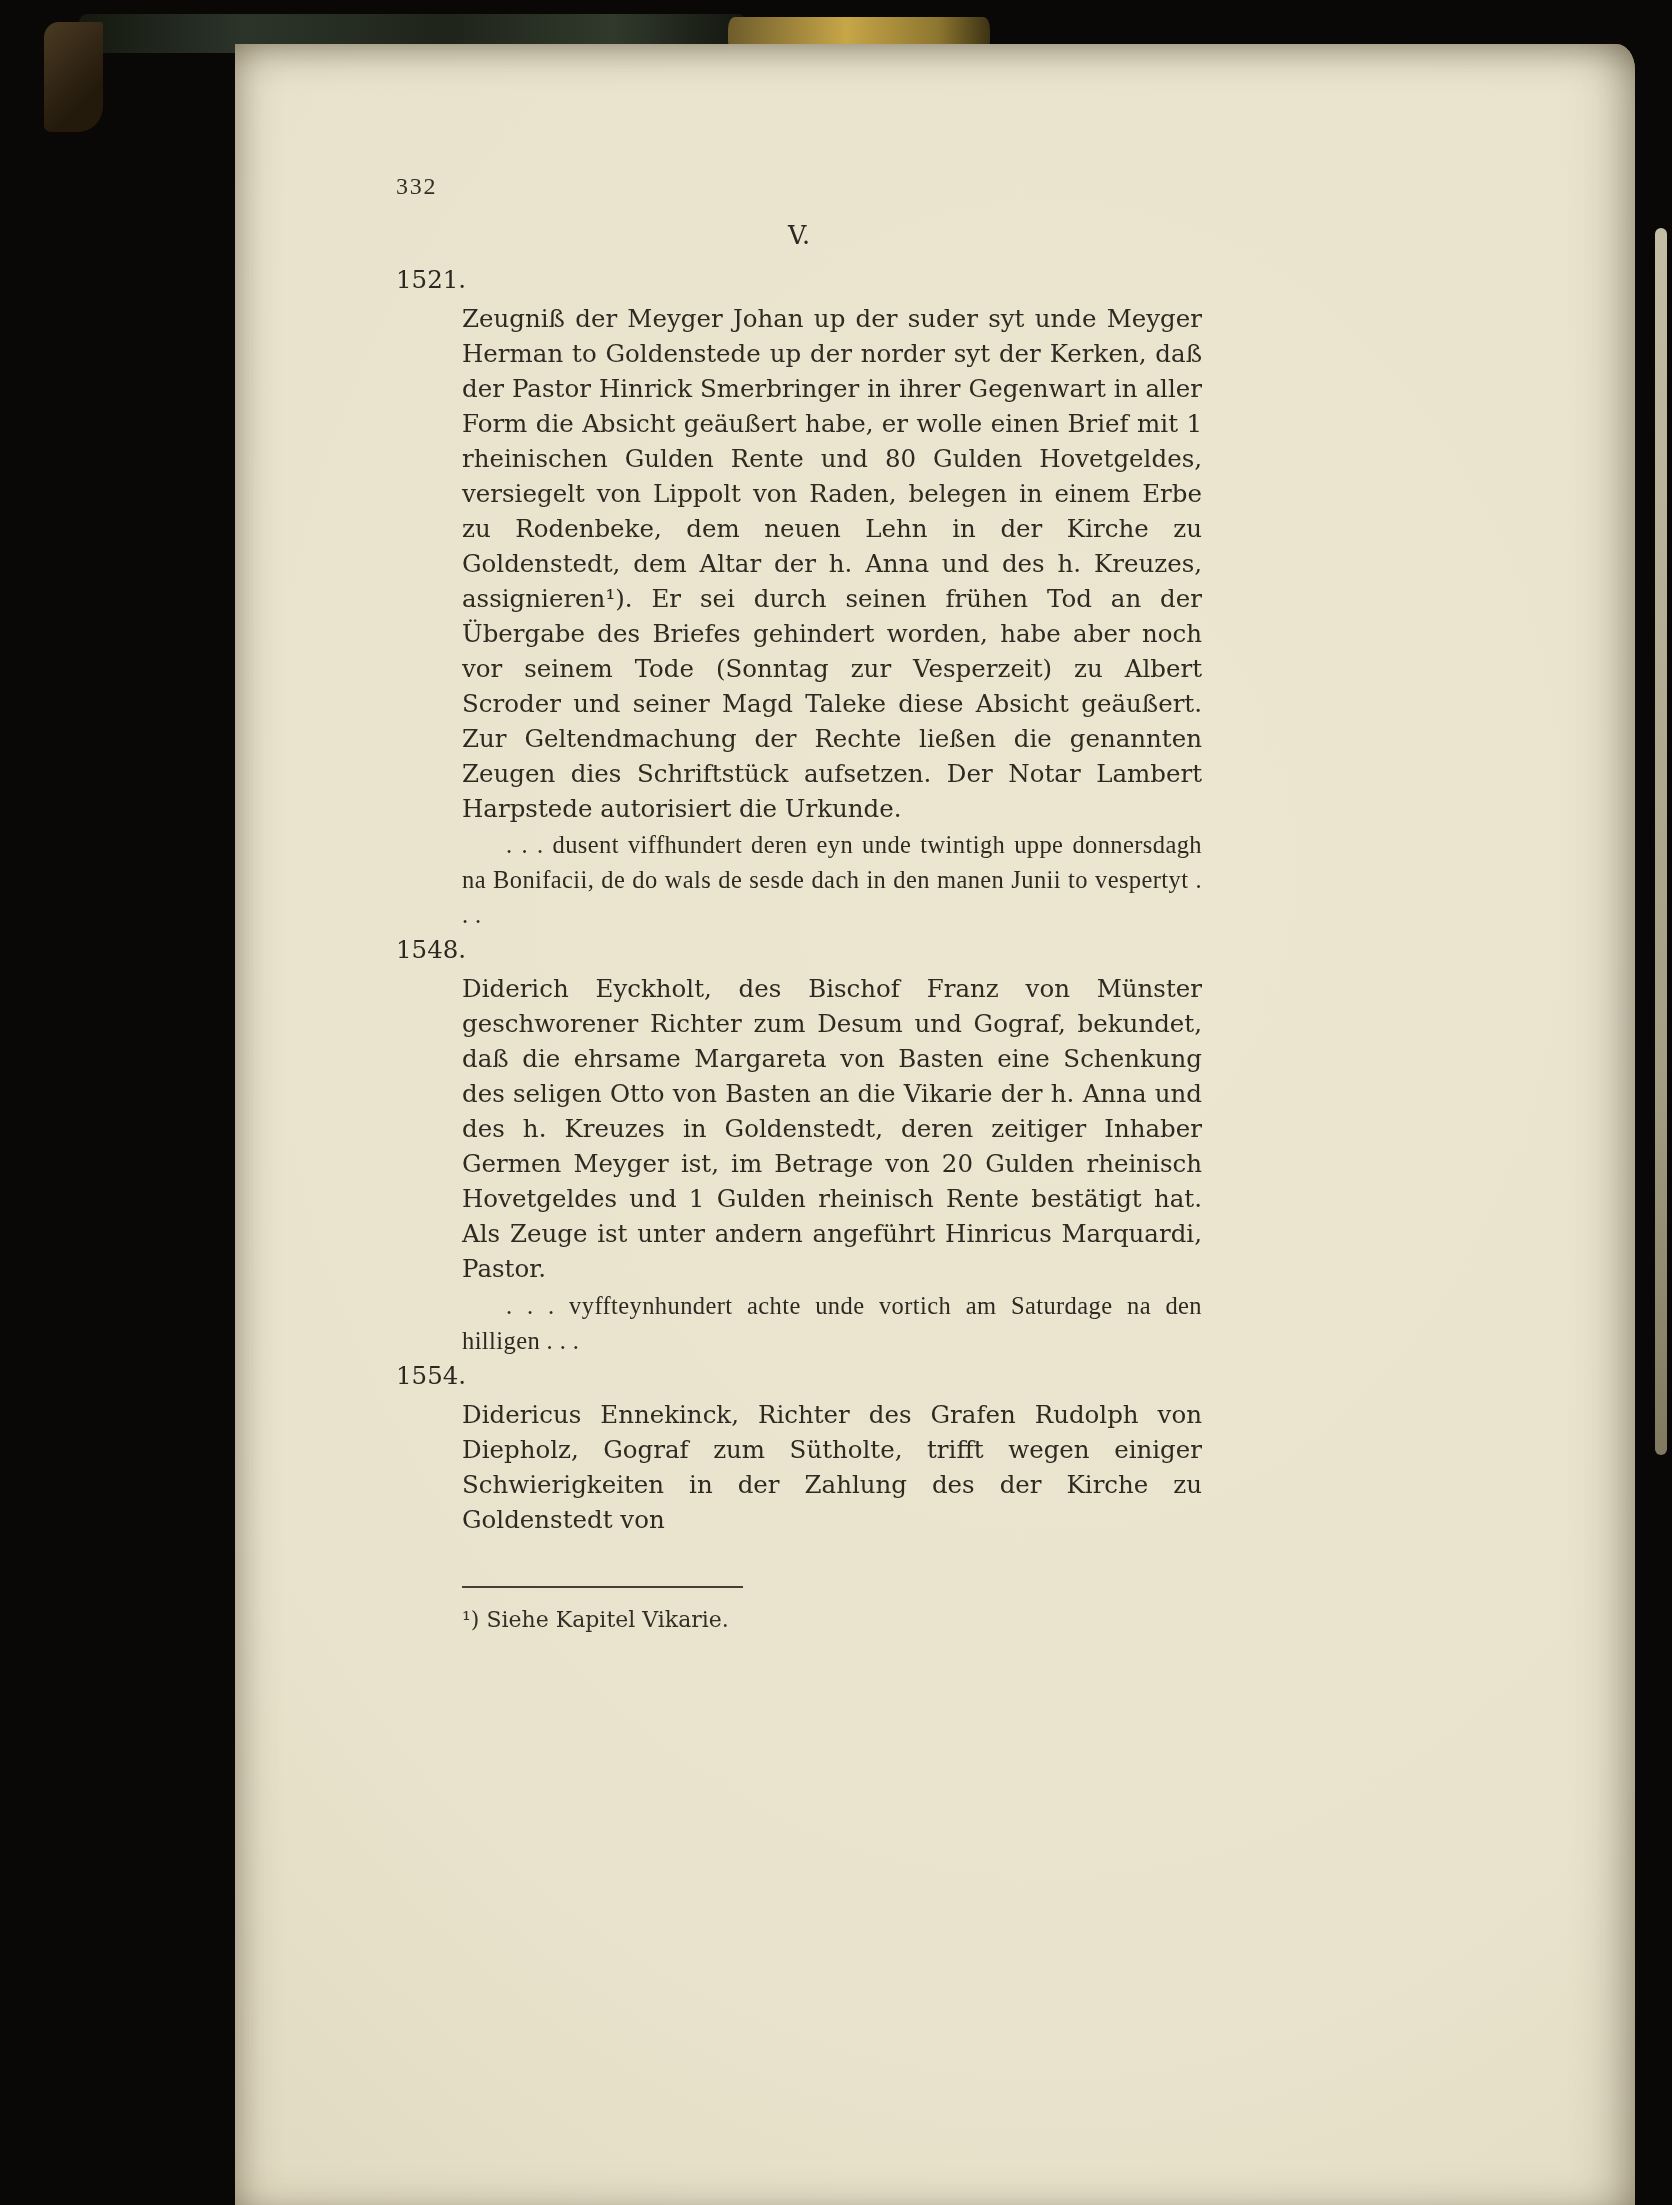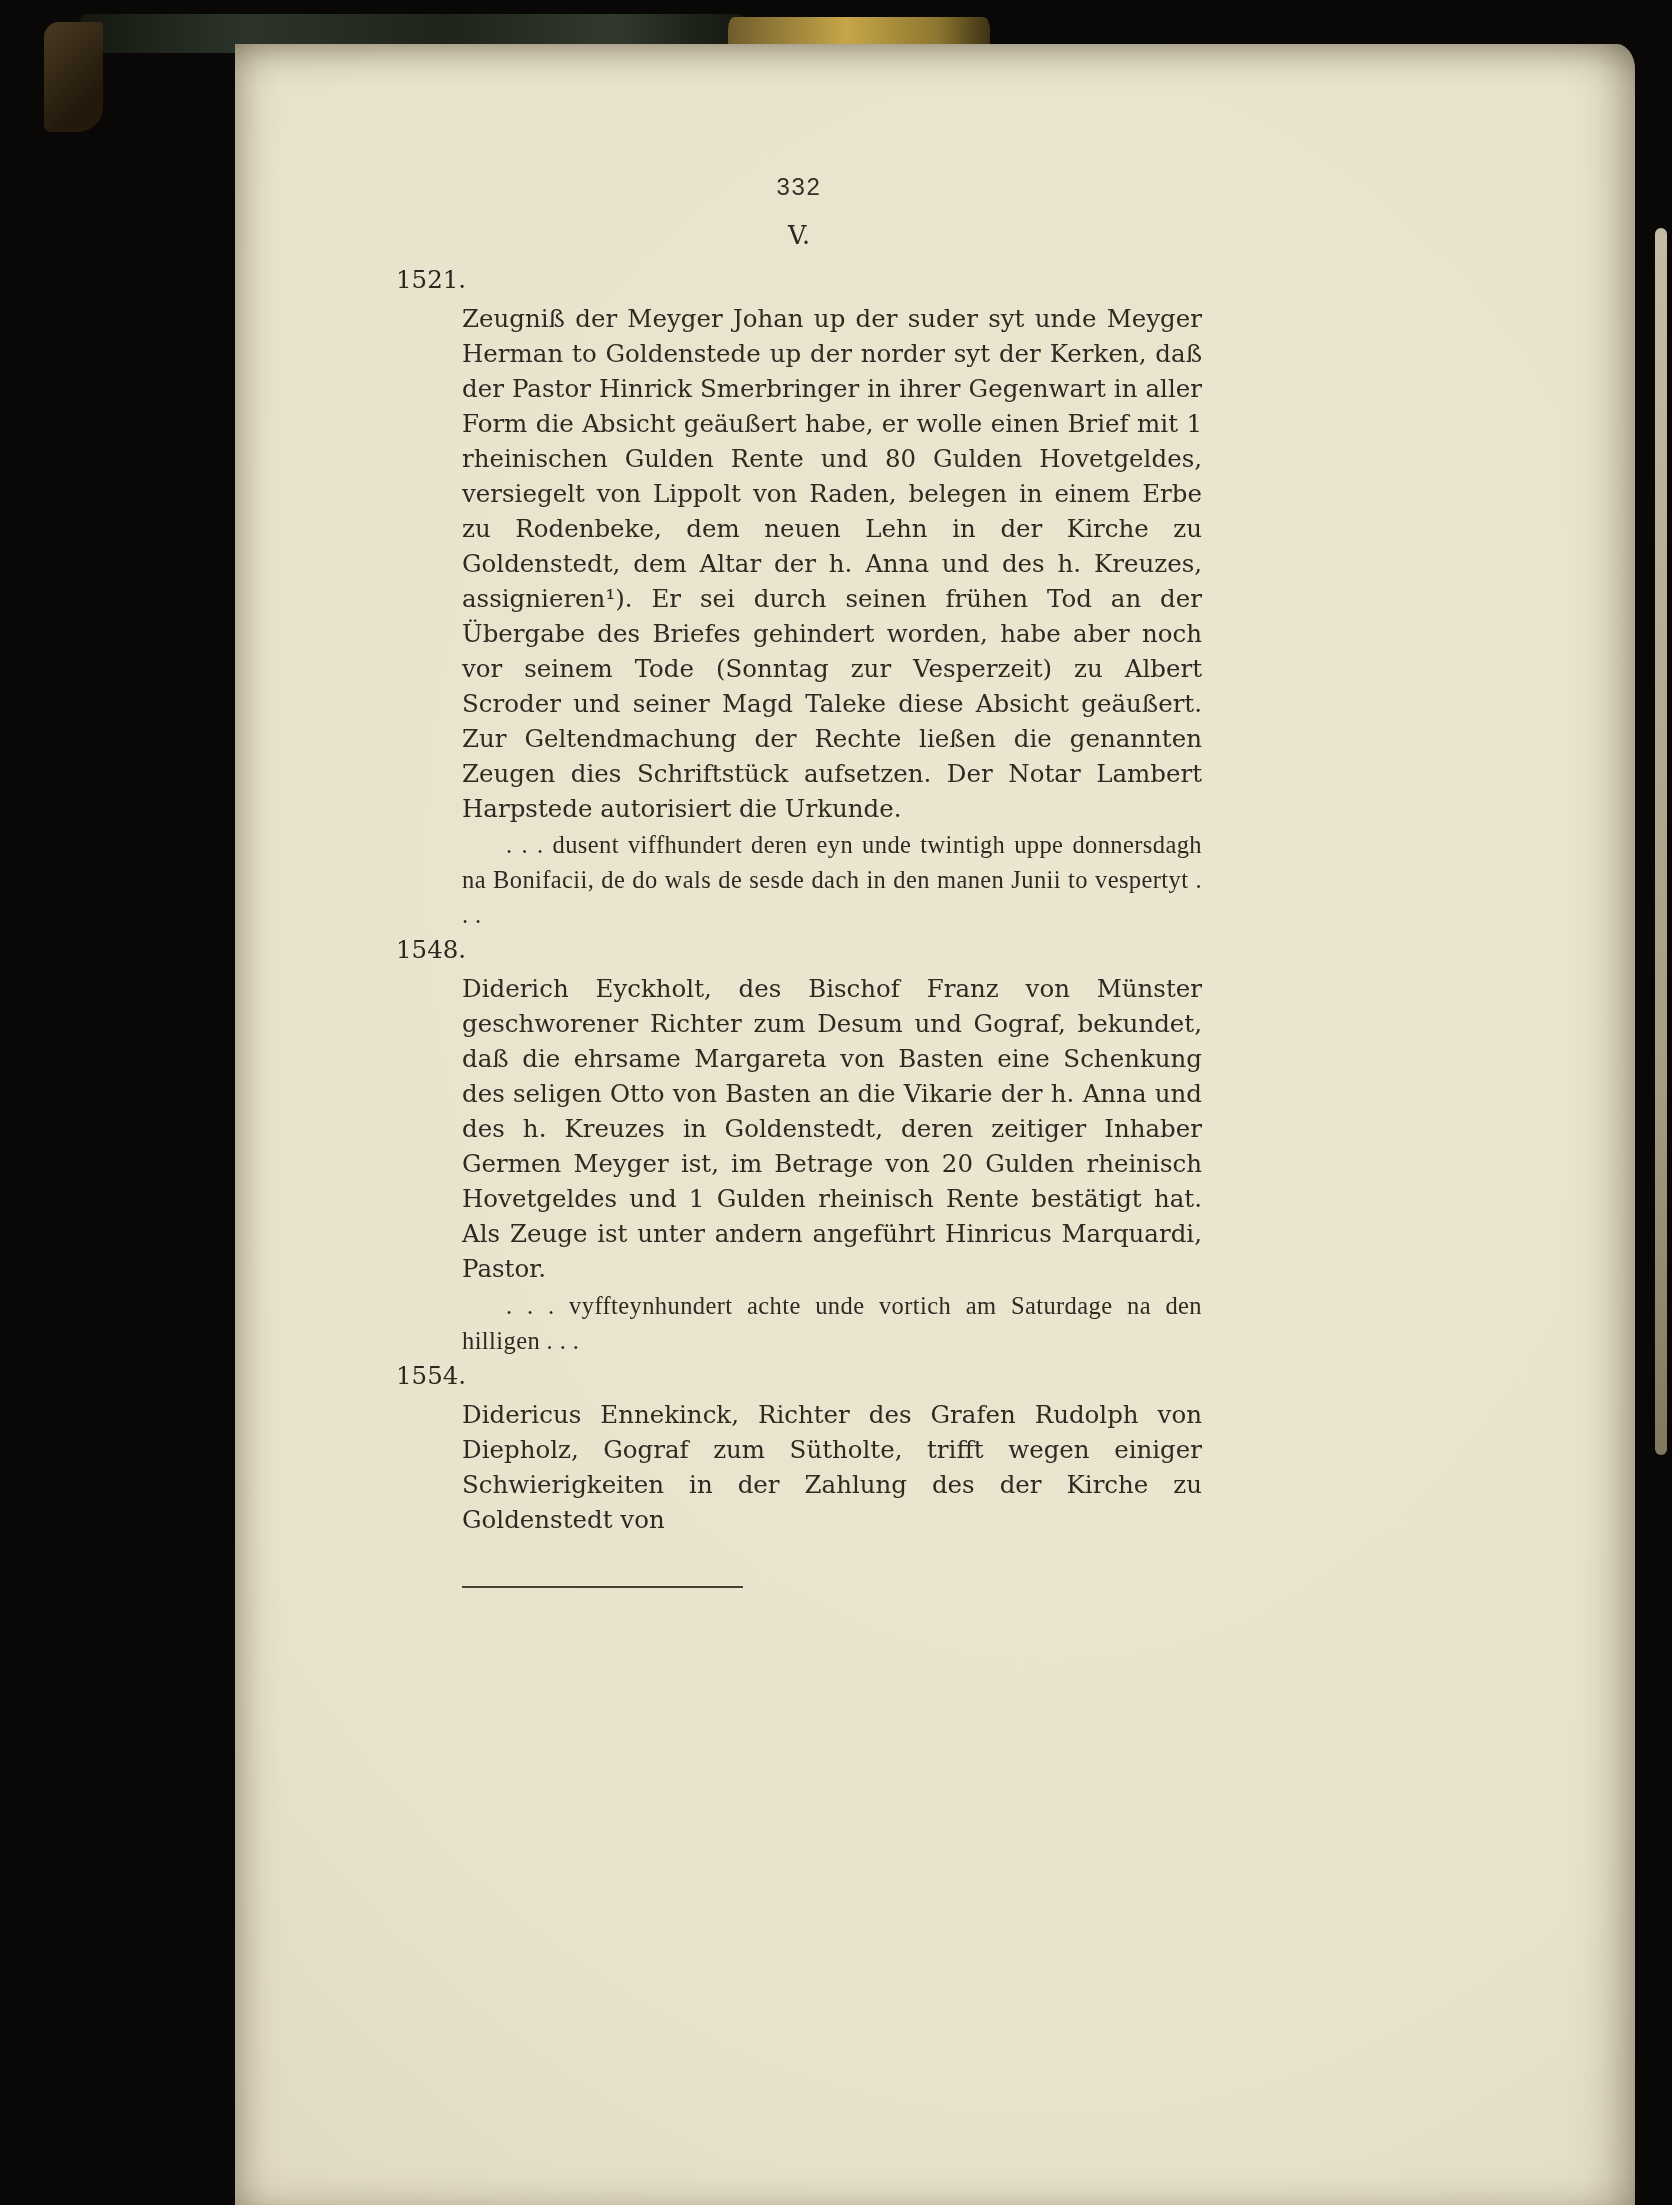--- a/index.html
+++ b/index.html
@@ -57,22 +57,22 @@
     background:linear-gradient(180deg,#d8d1b7,#b5ad91 70%,#8d8569);
     border-radius:6px;opacity:.9;
   }
   
   .text-col{
     position:absolute;left:161px;top:125px;width:806px;
     color:#2e2a22;
     font-size:24.5px;line-height:35px;
   }
   .page-num{
-    text-align:center;font-size:24px;letter-spacing:1.7px;
-    font-family:Liberation Sans, sans-serif;color:#332e26;
+    text-align:left;font-size:24px;letter-spacing:1.7px;
+    font-family:Liberation Serif, serif;color:#332e26;
   }
   .section-heading{
     text-align:center;font-size:25.4px;line-height:34px;
     margin:13.5px 0 10.2px 0;color:#2c2820;
   }
   .entry{display:flex;align-items:flex-start;}
   .entry-num{
     width:66px;flex:none;font-size:24.5px;color:#2c2820;
   }
   .entry-content{flex:1;margin-top:39px;}
@@ -122,16 +122,17 @@
     </div>
 
     <div class="entry">
       <div class="entry-num">1554.</div>
       <div class="entry-content">
         <p class="entry-body">Didericus Ennekinck, Richter des Grafen Rudolph von Diepholz, Gograf zum Sütholte, trifft wegen einiger Schwierigkeiten in der Zahlung des der Kirche zu Goldenstedt von</p>
       </div>
     </div>
 
     <div class="footnote-rule"></div>
+    <div class="footnote">¹) Siehe Kapitel Vikarie.</div>
 
   </div>
 </div>
 
 
 </body></html>

